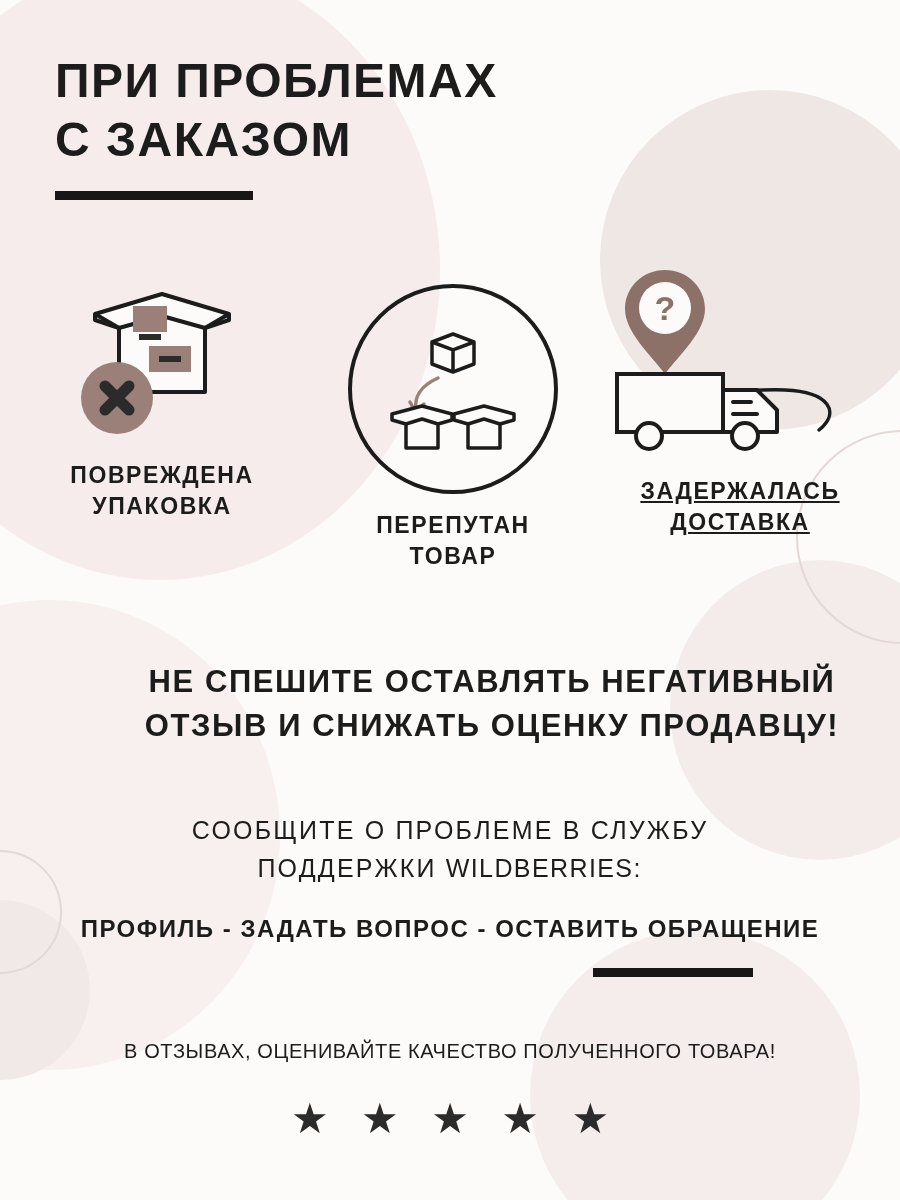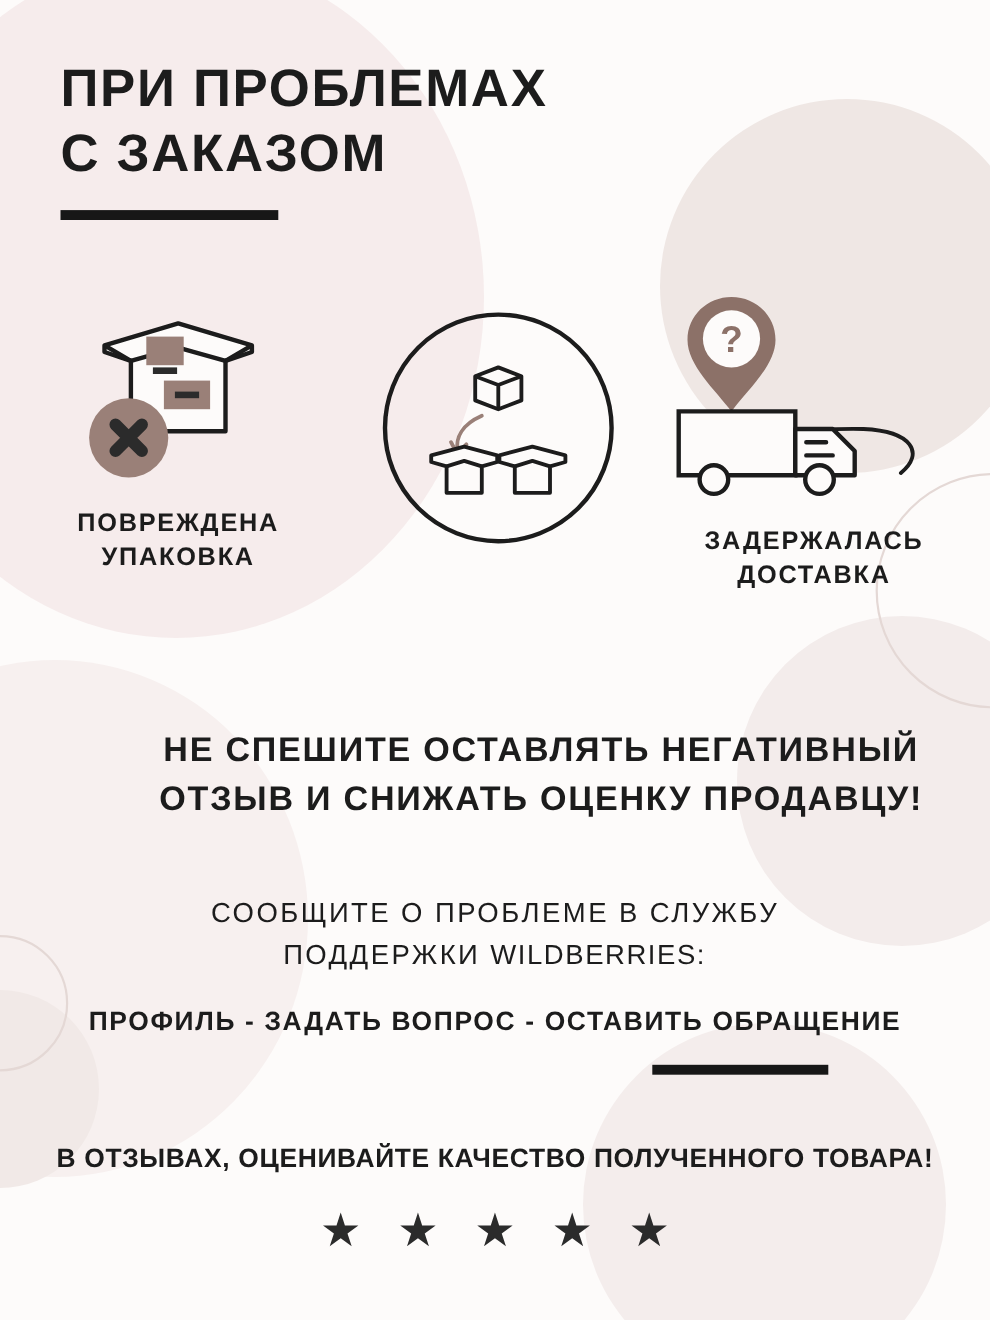--- a/index.html
+++ b/index.html
@@ -121,21 +121,21 @@
   .cell-label {
     font-size: 23px;
     font-weight: bold;
     letter-spacing: 1.6px;
     color: #1c1c1c;
     line-height: 1.35;
     text-transform: uppercase;
   }
   .cell-damaged .cell-label { margin-top: 8px; }
   .cell-mixed   .cell-label { margin-top: 14px; }
-  .cell-delayed .cell-label { margin-top: 14px; }
+  .cell-delayed .cell-label { margin-top: 14px; text-decoration: underline; }
 
   .art {
     display: block;
     margin: 0 auto;
   }
 
   
   .warn {
     position: absolute;
     left: 0;
@@ -187,22 +187,22 @@
     height: 9px;
     background: #171717;
   }
 
   .rate {
     position: absolute;
     left: 0;
     top: 1040px;
     width: 900px;
     text-align: center;
-    font-size: 24px;
-    font-weight: bold;
+    font-size: 20px;
+    font-weight: normal;
     letter-spacing: 0.6px;
     color: #1c1c1c;
     text-transform: uppercase;
   }
 
   .stars {
     position: absolute;
     left: 0;
     top: 1098px;
     width: 900px;
@@ -270,20 +270,24 @@
 
           <path d="M92 96 C74 104 68 116 70 128" stroke="#9a8078" stroke-width="3.5" fill="none" stroke-linecap="round"></path>
           <path d="M64 120 L70 131 L78 122" stroke="#9a8078" stroke-width="3.5" fill="none" stroke-linecap="round" stroke-linejoin="round"></path>
 
           <path d="M46 132 L76 124 L106 132 L106 138 L92 142 L92 166 L60 166 L60 142 L46 138 Z" stroke="#1c1c1c" stroke-width="3.5" stroke-linejoin="round" fill="#fdfbfa"></path>
           <path d="M60 142 L76 137 L92 142" stroke="#1c1c1c" stroke-width="3.5" stroke-linejoin="round"></path>
 
           <path d="M108 132 L138 124 L168 132 L168 138 L154 142 L154 166 L122 166 L122 142 L108 138 Z" stroke="#1c1c1c" stroke-width="3.5" stroke-linejoin="round" fill="#fdfbfa"></path>
           <path d="M122 142 L138 137 L154 142" stroke="#1c1c1c" stroke-width="3.5" stroke-linejoin="round"></path>
         </svg>
+        <div class="cell-label">
+          <div>ПЕРЕПУТАН</div>
+          <div>ТОВАР</div>
+        </div>
       </div>
 
       <div class="icon-cell cell-delayed">
         <svg class="art" width="270" height="200" viewBox="0 0 270 200" fill="none">
 
           <path d="M60 8 C38 8 20 25 20 47 C20 70 45 92 60 112 C75 92 100 70 100 47 C100 25 82 8 60 8 Z" fill="#8c7168"></path>
           <circle cx="60" cy="46" r="26" fill="#fdfbfa"></circle>
           <text x="60" y="58" font-family="Liberation Sans, sans-serif" font-size="34" font-weight="bold" fill="#8c7168" text-anchor="middle">?</text>
 
           <path d="M60 112 C62 140 130 126 180 128 C224 130 236 150 214 168" stroke="#1c1c1c" stroke-width="3.5" fill="none" stroke-linecap="round"></path>

